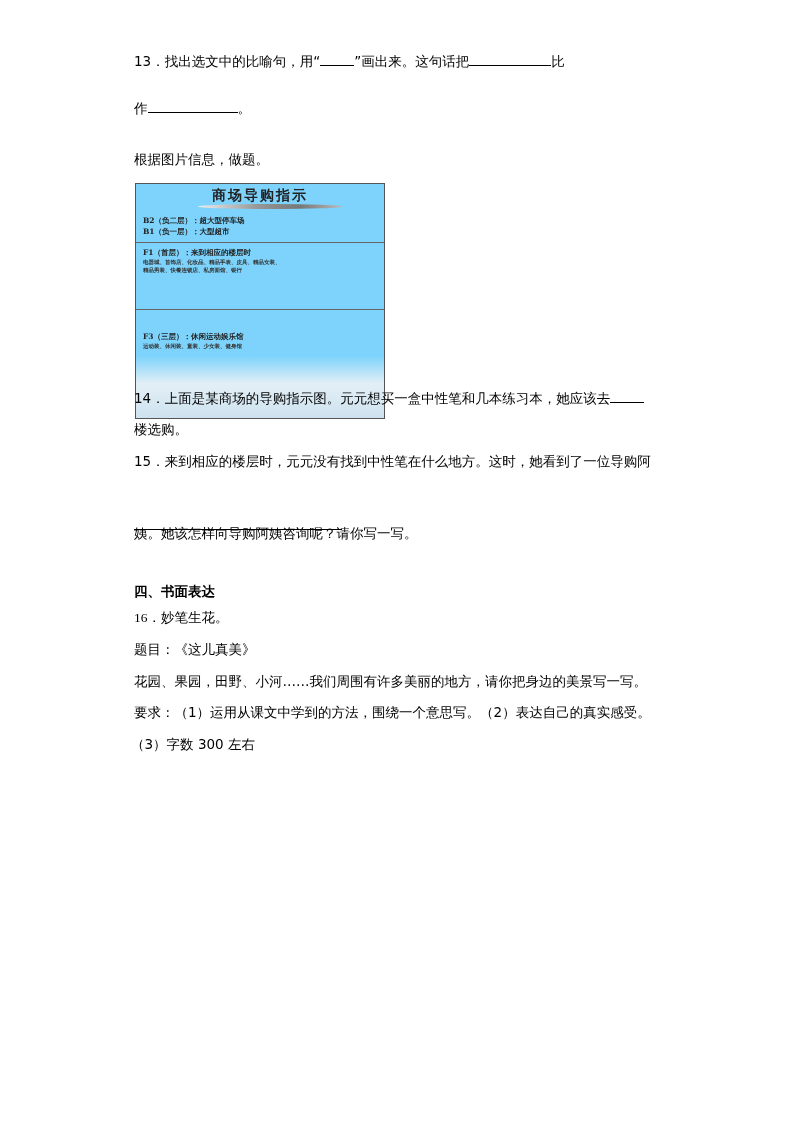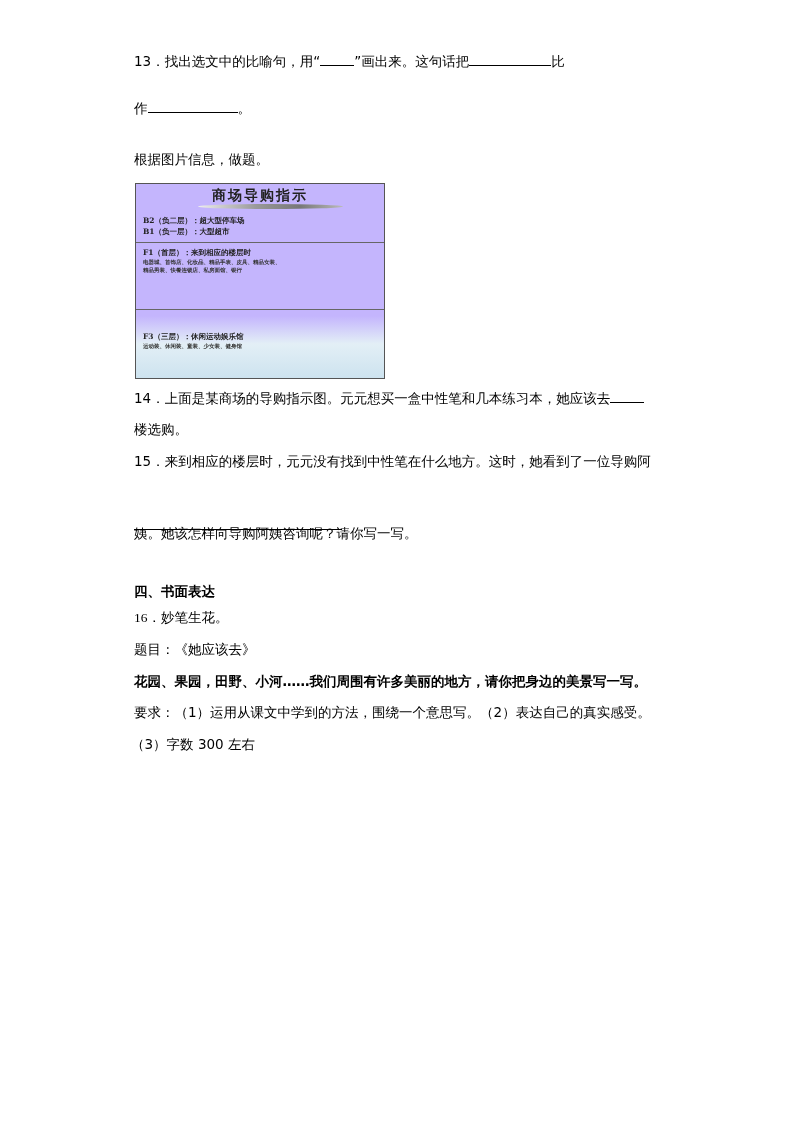--- a/index.html
+++ b/index.html
@@ -3,22 +3,22 @@
 <meta charset="utf-8">
 <style>
   html, body { margin: 0; padding: 0; background: #ffffff; }
   body { width: 794px; height: 1123px; position: relative; overflow: hidden;
          font-family: "DejaVu Sans", "Liberation Sans", sans-serif; color: #000; }
   .line { position: absolute; left: 134px; font-size: 13.5px; line-height: 18px; white-space: nowrap; }
   .blank { display: inline-block; border-bottom: 1px solid #000; height: 13px; vertical-align: baseline; }
   .bold { font-weight: bold; }
 
   
-  .directory { position: absolute; left: 135px; top: 183px; width: 250px; height: 196px;
-               border: 1px solid #555; background: #c4b5fd; box-sizing: border-box;
+  .directory { position: absolute; left: 135px; top: 183px; width: 250px; height: 236px;
+               border: 1px solid #555; background: #7dd3fc; box-sizing: border-box;
                font-family: "DejaVu Serif", "Liberation Serif", serif; overflow: hidden; }
   .dir-title { position: absolute; left: 0; right: 0; top: 3px; text-align: center;
                font-size: 14px; font-weight: bold; letter-spacing: 2px; color: #222; }
   .dir-swoosh { position: absolute; left: 62px; top: 20px; width: 145px; height: 5px;
                 background: linear-gradient(90deg, #eee, #999 40%, #777 70%, #bbb);
                 border-radius: 50%; }
   .dir-section { position: absolute; left: 0; right: 0; border-top: 1px solid #666; padding: 2px 7px; box-sizing: border-box; }
   .dir-section.first { border-top: none; }
   .dir-head { font-size: 7.5px; line-height: 11px; color: #222; font-weight: bold; }
   .dir-sub { font-size: 5.5px; line-height: 8px; color: #333; font-weight: bold; }
@@ -61,16 +61,16 @@
   <span>14．上面是某商场的导购指示图。元元想买一盒中性笔和几本练习本，她应该去</span><span class="blank" style="width:34px;"></span>
 </div>
 <div class="line" style="top:420px;">楼选购。</div>
 
 <div class="line" style="top:452px;">15．来到相应的楼层时，元元没有找到中性笔在什么地方。这时，她看到了一位导购阿</div>
 <div class="line" style="top:483px;margin-top:41px;">姨。她该怎样向导购阿姨咨询呢？请你写一写。</div>
 <div style="position:absolute; left:134px; top:529px; width:208px; border-top:1px solid #000;"></div>
 
 <div class="line bold" style="top:582px;">四、书面表达</div>
 <div class="line" style="top:609px;font-family:Liberation Serif, serif;">16．妙笔生花。</div>
-<div class="line" style="top:640px;">题目：《她应该去》</div>
-<div class="line" style="top:672px;font-weight:bold;">花园、果园，田野、小河……我们周围有许多美丽的地方，请你把身边的美景写一写。</div>
+<div class="line" style="top:640px;">题目：《这儿真美》</div>
+<div class="line" style="top:672px;">花园、果园，田野、小河……我们周围有许多美丽的地方，请你把身边的美景写一写。</div>
 <div class="line" style="top:703px;">要求：（1）运用从课文中学到的方法，围绕一个意思写。（2）表达自己的真实感受。</div>
 <div class="line" style="top:735px; left:131px;">（3）字数 300 左右</div>
 
 </body></html>

